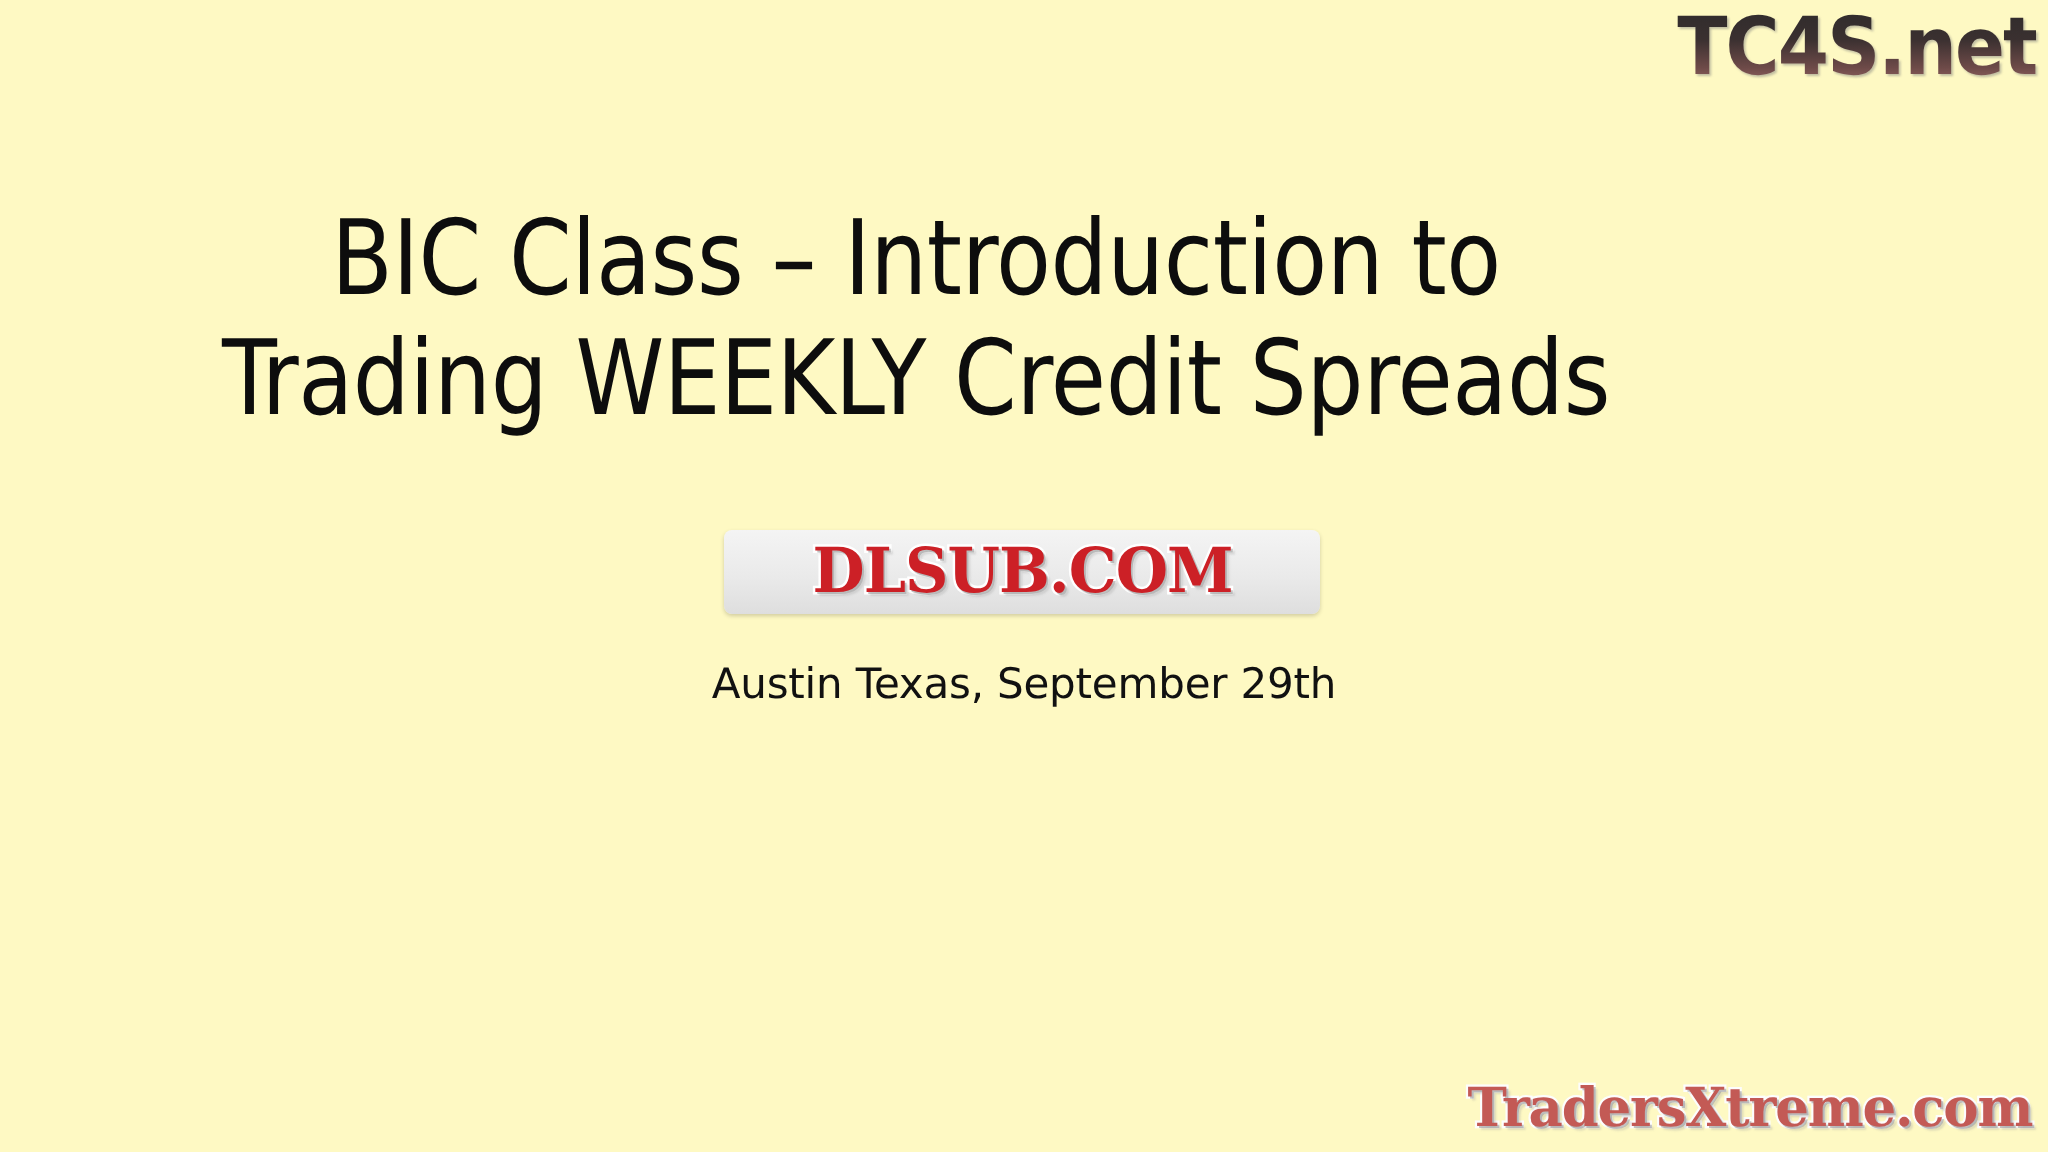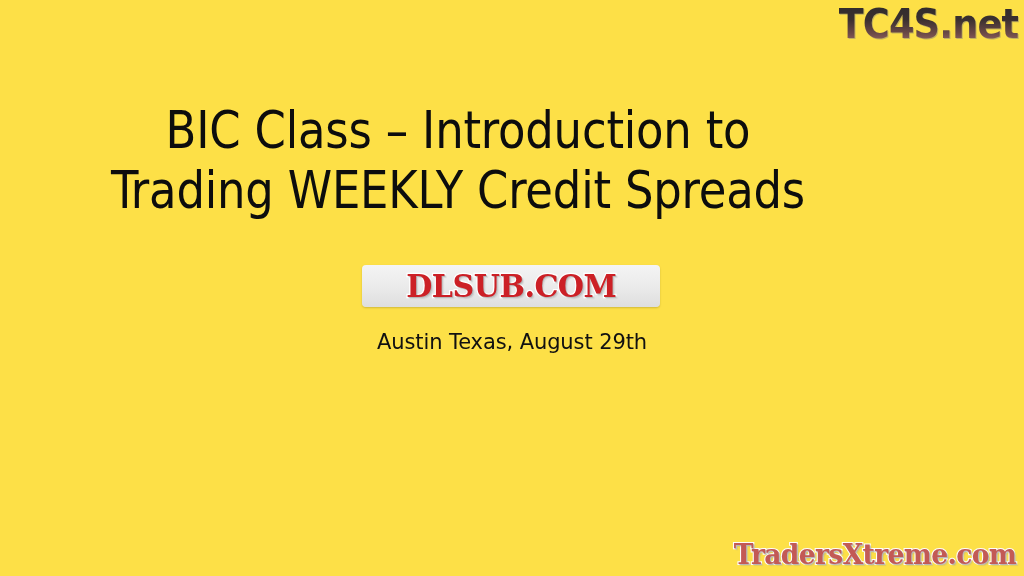--- a/index.html
+++ b/index.html
@@ -7,21 +7,21 @@
     padding: 0;
     background: #ffffff;
   }
   body {
     font-family: "Liberation Sans", sans-serif;
   }
   #slide {
     position: relative;
     width: 1024px;
     height: 576px;
-    background: #fde047;
+    background: #fef9c3;
     overflow: hidden;
   }
 
   
   .tc4s-logo {
     position: absolute;
     top: 2px;
     right: 6px;
     font-family: "DejaVu Sans", sans-serif;
     font-weight: bold;
@@ -135,17 +135,17 @@
 
   <div class="title-block">
     <div class="title-line">BIC Class – Introduction to</div>
     <div class="title-line">Trading WEEKLY Credit Spreads</div>
   </div>
 
   <div class="dlsub-stamp">
     <span class="dlsub-text">DLSUB.COM</span>
   </div>
 
-  <div class="subtitle">Austin Texas, August 29th</div>
+  <div class="subtitle">Austin Texas, September 29th</div>
 
   <div class="tx-logo">TradersXtreme.com</div>
 
 </div>
 
 </body></html>

